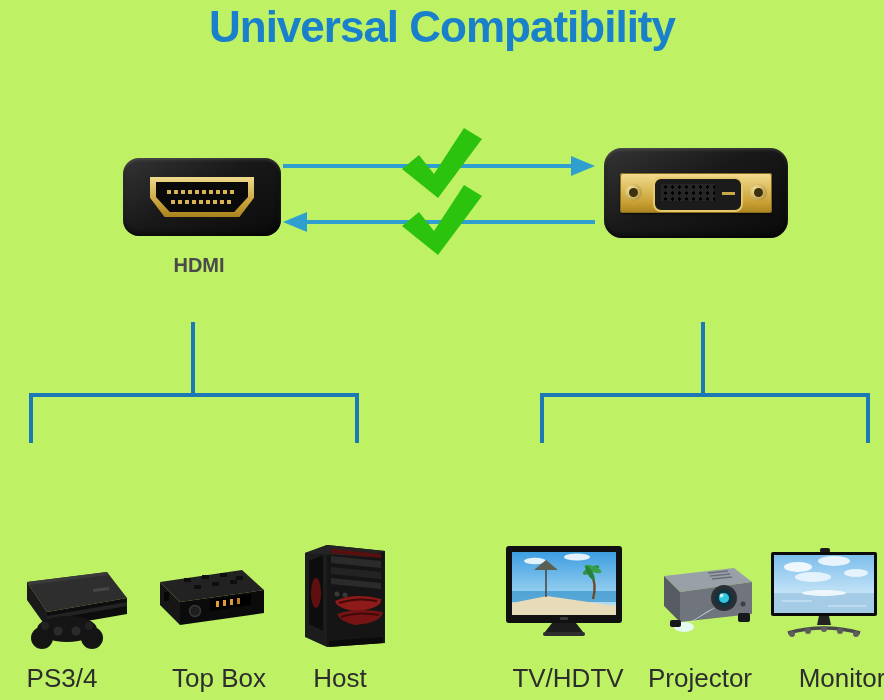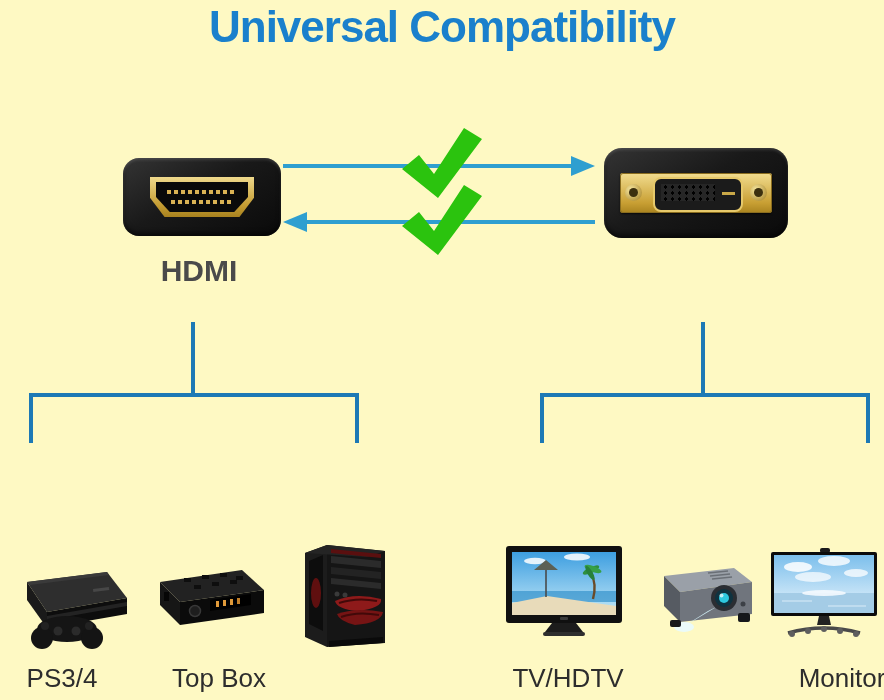--- a/index.html
+++ b/index.html
@@ -1,16 +1,16 @@
 <!DOCTYPE html>
 <html style="--title-blue: #1a80cc; --arrow-blue: #2f9fd0; --check-green: #2bc30e; --bracket-blue: #1d79b5; --conn-label-gray: #4a4a4a; --device-label-dark: #2d2d2d; --connector-gold: #d4aa4e;"><head>
 <meta charset="utf-8">
 <style>
   html,body{margin:0;padding:0;background:#f4f4f4;}
-  #stage{position:relative;width:884px;height:700px;background:#fef9c3;overflow:hidden;
+  #stage{position:relative;width:884px;height:700px;background:#bef264;overflow:hidden;
          font-family:"Liberation Sans", sans-serif;}
   .abs{position:absolute;}
 
   
   #title{left:0;right:0;top:2px;text-align:center;font-size:44px;font-weight:bold;
          letter-spacing:-1px;color:var(--title-blue);}
 
   
   .conn-body{background:linear-gradient(150deg,#343434 0%,#191919 45%,#0a0a0a 100%);
              border-radius:16px;box-shadow:inset 0 2px 3px rgba(255,255,255,.14), inset 0 -3px 5px rgba(0,0,0,.6);}
@@ -34,21 +34,21 @@
   .dvi-screw span{position:absolute;inset:4px;border-radius:50%;background:#3c300f;}
   #screw-l{left:5px;} #screw-r{right:5px;}
   #dvi-pins{left:33px;top:4px;width:86px;height:31px;background:#1b1b1b;
             border:2px solid #e6c96b;border-radius:8px;}
   #dvi-pin-grid{left:6px;top:5px;width:54px;height:17px;background-color:#262626;
             background-image:radial-gradient(circle,#000 1.6px,transparent 1.8px);
             background-size:7px 6px;background-position:1px 0;}
   #dvi-blade{right:6px;top:13px;width:13px;height:3px;background:#c9a848;}
 
   
-  .conn-label{font-size:30px;font-weight:bold;color:var(--conn-label-gray);text-align:center;}
+  .conn-label{font-size:20px;font-weight:bold;color:var(--conn-label-gray);text-align:center;}
   #hdmi-label{left:149px;top:254px;width:100px;}
   #dvi-label{left:654px;top:254px;width:100px;}
 
   
   .arrow-svg{position:absolute;color:var(--arrow-blue);}
   .check-svg{position:absolute;color:var(--check-green);}
 
   
   .line{position:absolute;background:var(--bracket-blue);}
 
@@ -236,16 +236,18 @@
     <path d="M20,86 Q56,76 92,86" stroke="#4a4a4a" stroke-width="3.5" fill="none"></path>
     <circle cx="24" cy="87" r="3" fill="#5e5e5e"></circle>
       <circle cx="40" cy="84" r="3" fill="#5e5e5e"></circle>
     <circle cx="56" cy="82" r="3" fill="#5e5e5e"></circle>
       <circle cx="72" cy="84" r="3" fill="#5e5e5e"></circle>
     <circle cx="88" cy="87" r="3" fill="#5e5e5e"></circle>
   </svg>
 
   <div class="dev-label" style="left:-3px;">PS3/4</div>
   <div class="dev-label" style="left:154px;">Top Box</div>
+  <div class="dev-label" style="left:275px;">Host</div>
   <div class="dev-label" style="left:503px;">TV/HDTV</div>
+  <div class="dev-label" style="left:635px;">Projector</div>
   <div class="dev-label" style="left:777px;">Monitor</div>
 
 </div>
 
 </body></html>

